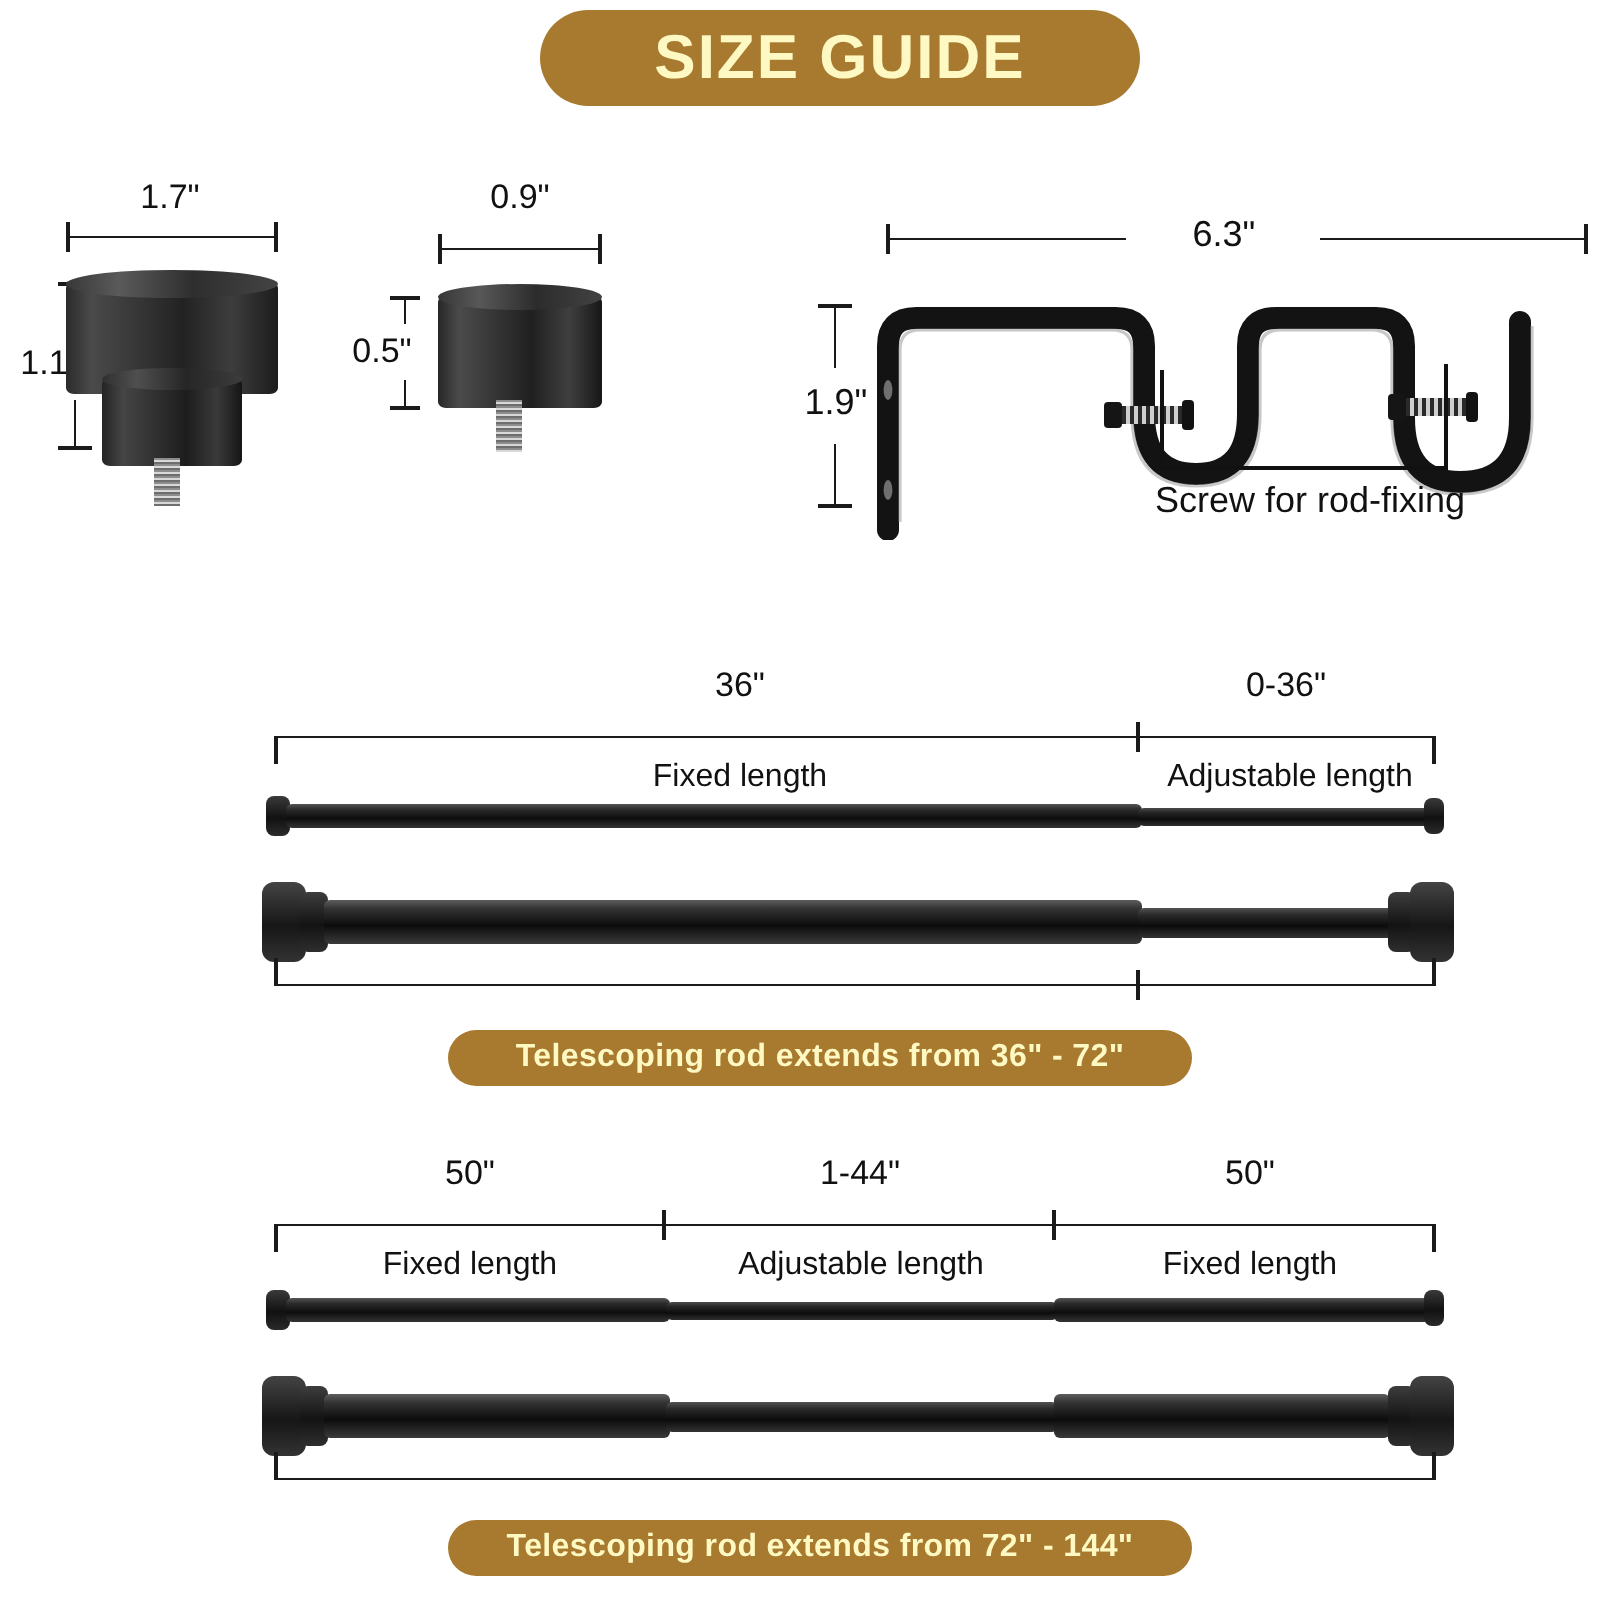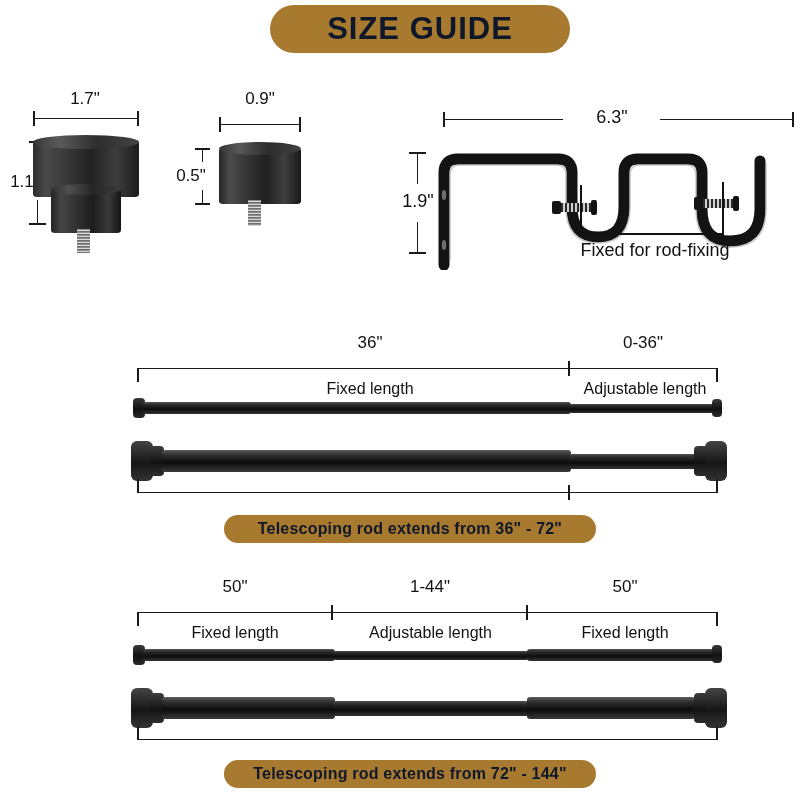--- a/index.html
+++ b/index.html
@@ -12,21 +12,21 @@
     position:relative;
   }
   .stage{position:absolute;left:0;top:0;width:800px;height:800px;}
   .abs{position:absolute;}
 
   
   .pill{
     position:absolute;
     display:flex;align-items:center;justify-content:center;
     background:#a87a2f;
-    color:#0f172a;
+    color:#fef9c3;
     font-weight:bold;
     border-radius:999px;
     letter-spacing:.2px;
     white-space:nowrap;
   }
   #title-pill{
     left:270px;top:5px;width:300px;height:48px;
     font-size:31px;letter-spacing:1px;
   }
   .band{
@@ -172,21 +172,21 @@
         <rect x="27" y="11" width="2" height="9"></rect>
           <rect x="31" y="11" width="2" height="9"></rect>
         <rect x="35" y="11" width="2" height="9"></rect>
       </g>
       <rect x="39" y="8" width="6" height="15" rx="2" fill="#121212"></rect>
     </svg>
 
     <div class="leader" style="left:580px;top:185px;width:2px;height:50px;"></div>
     <div class="leader" style="left:722px;top:182px;width:2px;height:53px;"></div>
     <div class="leader" style="left:580px;top:233px;width:144px;height:2px;"></div>
-    <div class="seg-label" style="left:540px;top:240px;width:230px;font-size:18px;">Fixed for rod-fixing</div>
+    <div class="seg-label" style="left:540px;top:240px;width:230px;font-size:18px;">Screw for rod-fixing</div>
   </div>
 
   <div>
 
     <div class="dim-label" style="left:300px;top:334px;width:140px;">36"</div>
     <div class="dim-label" style="left:578px;top:334px;width:130px;">0-36"</div>
 
     <div class="dim-h" style="left:137px;top:368px;width:581px;"></div>
     <div class="cap-v" style="left:137px;top:368px;height:14px;"></div>
     <div class="cap-v" style="left:568px;top:361px;height:15px;"></div>

